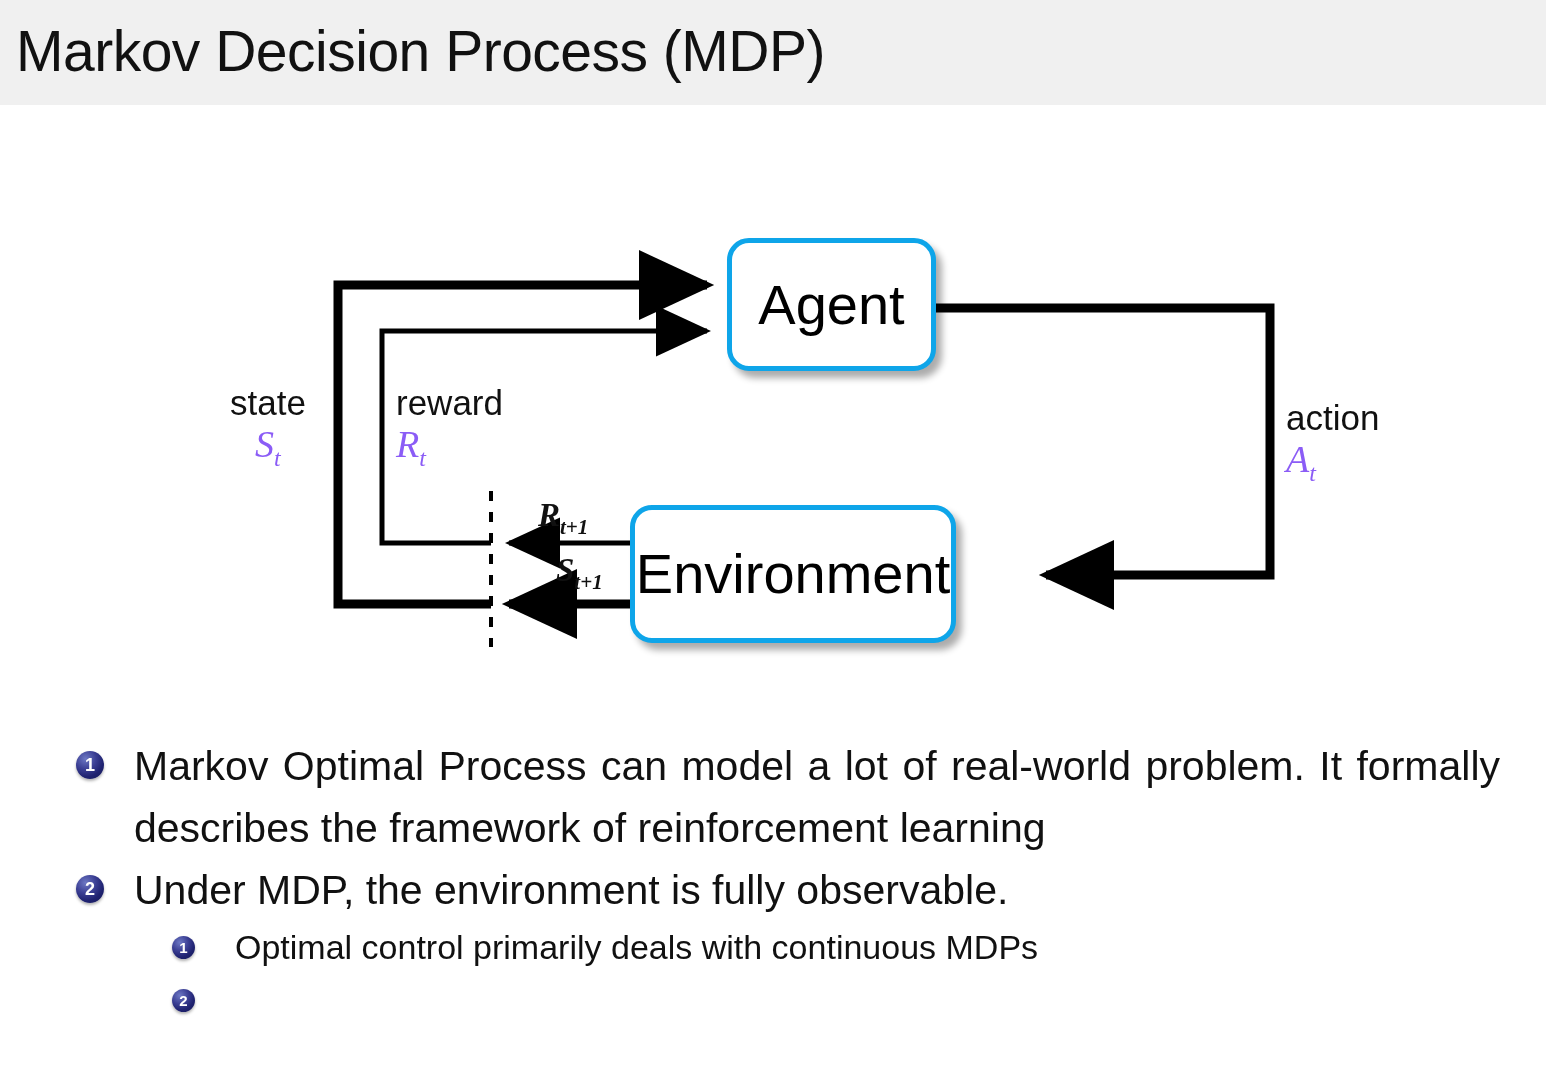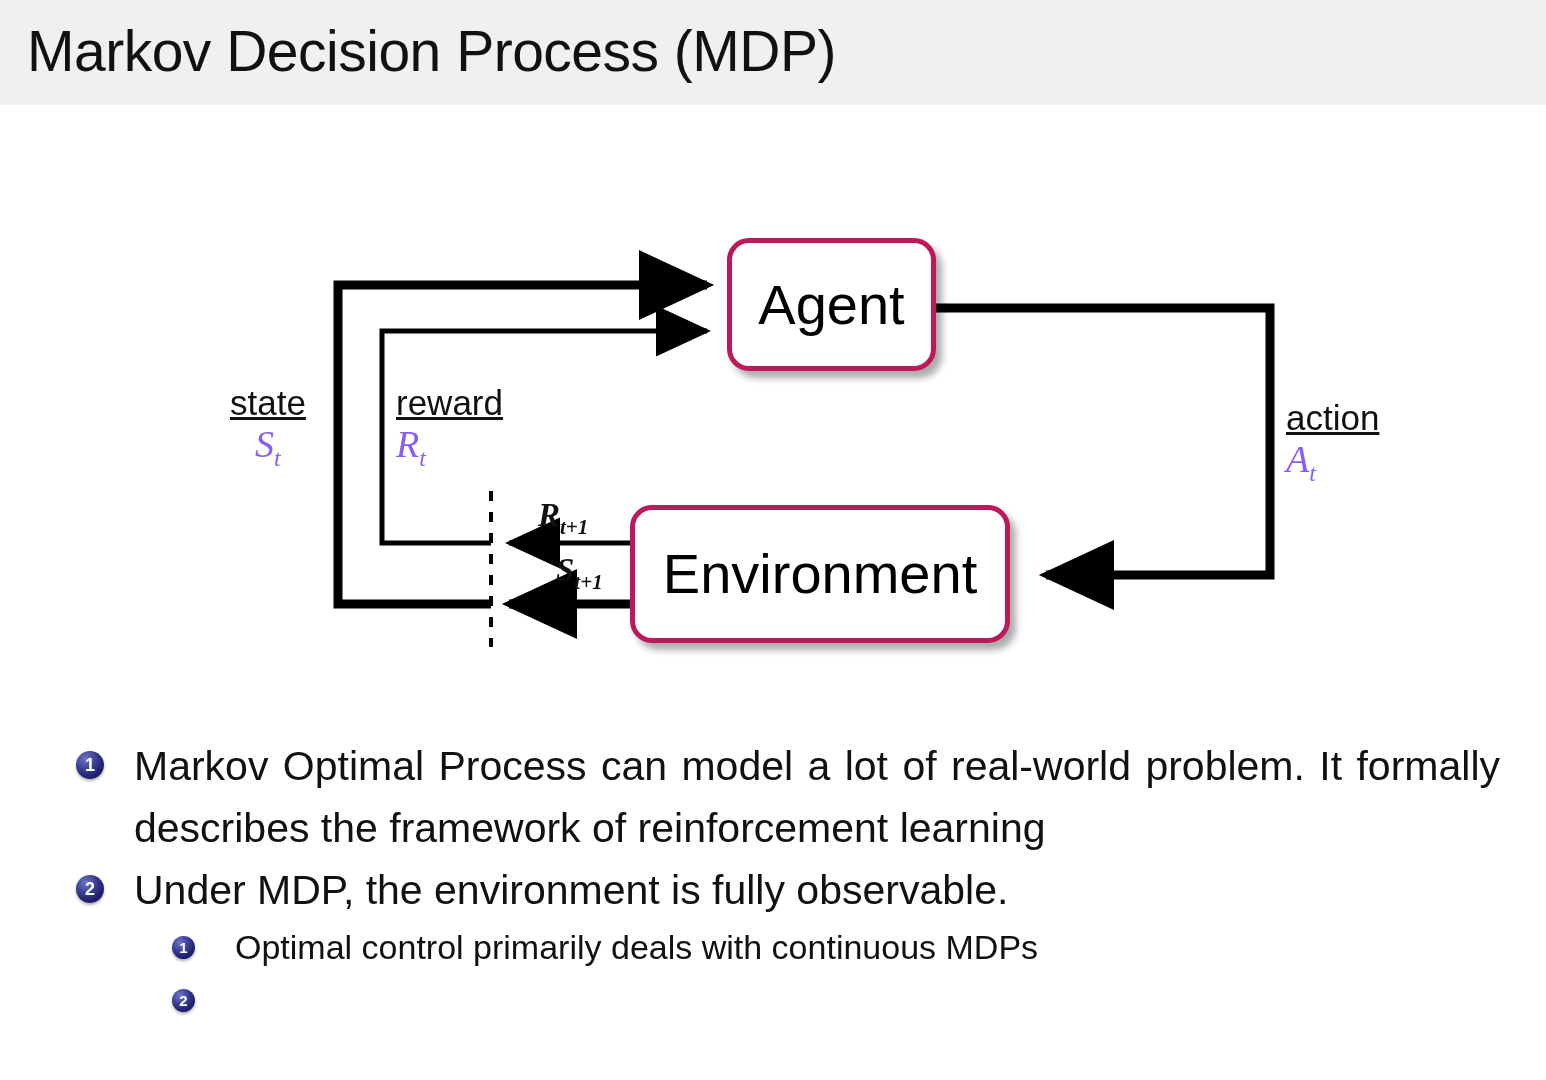--- a/index.html
+++ b/index.html
@@ -19,21 +19,21 @@
   
   #header-bar {
     position: absolute;
     left: 0; top: 0;
     width: 1546px;
     height: 105px;
     background: #f0f0f0;
   }
   #slide-title {
     position: absolute;
-    left: 27px;
+    left: 16px;
     top: 16px;
     font-size: 57px;
     line-height: 70px;
     font-weight: 400;
     letter-spacing: -0.5px;
     color: #111111;
     white-space: nowrap;
     text-align: right;
   }
 
@@ -49,21 +49,21 @@
     position: absolute;
     left: 0; top: 0;
     width: 1546px;
     height: 620px;
   }
 
   
   .node-box {
     position: absolute;
     background: #ffffff;
-    border: 5px solid #be185d;
+    border: 5px solid #0ea5e9;
     border-radius: 22px;
     box-shadow: 6px 7px 7px rgba(0,0,0,0.33);
     display: flex;
     align-items: center;
     justify-content: center;
     box-sizing: border-box;
   }
   .node-label {
     font-family: "Liberation Sans", sans-serif;
     font-size: 56px;
@@ -73,35 +73,34 @@
   }
   #agent-box {
     left: 727px;
     top: 133px;
     width: 209px;
     height: 133px;
   }
   #environment-box {
     left: 630px;
     top: 400px;
-    width: 380px;
+    width: 326px;
     height: 138px;
   }
 
   
   .annot {
     position: absolute;
     white-space: nowrap;
   }
   .annot-word {
     font-family: "Liberation Sans", sans-serif;
     font-size: 35px;
     line-height: 38px;
     color: #111111;
-    text-decoration: underline;
   }
   .annot-math {
     font-family: Liberation Serif, serif;
     font-style: italic;
     font-size: 38px;
     line-height: 44px;
     color: #8b5cf6;
   }
   .annot-math .sub {
     font-size: 24px;

